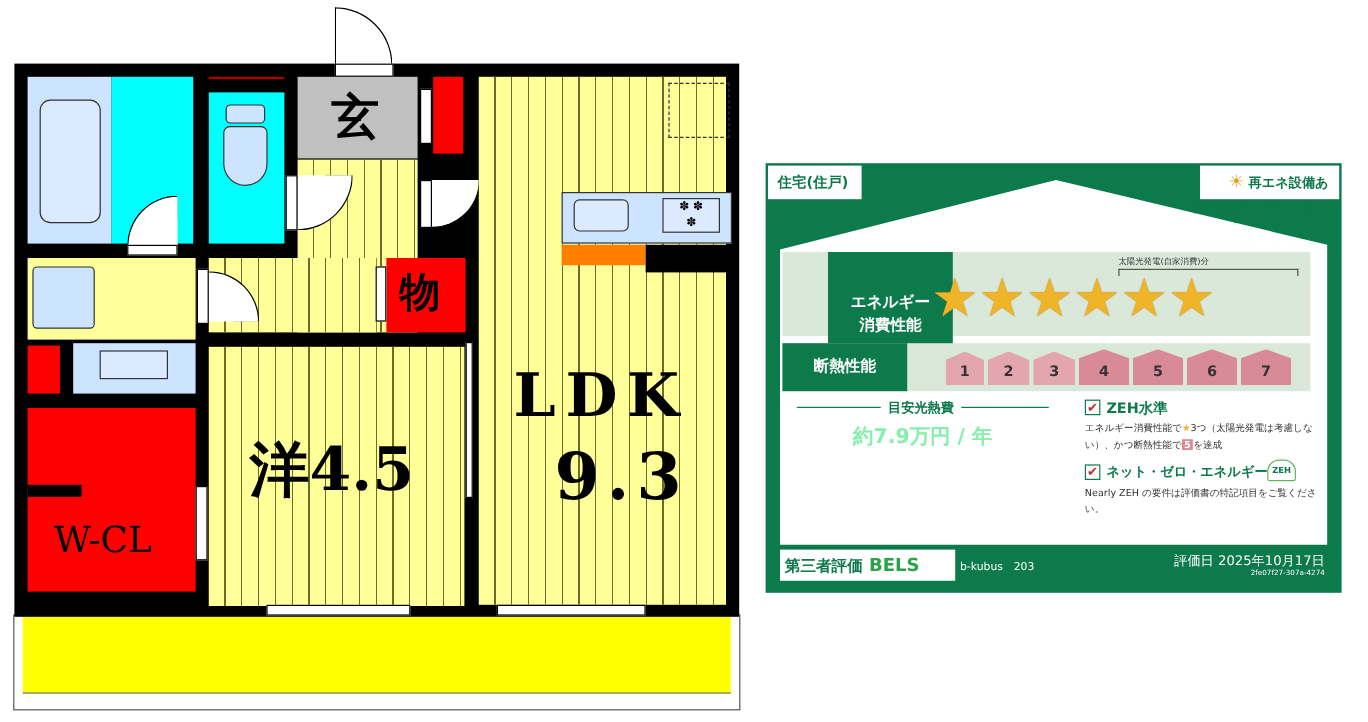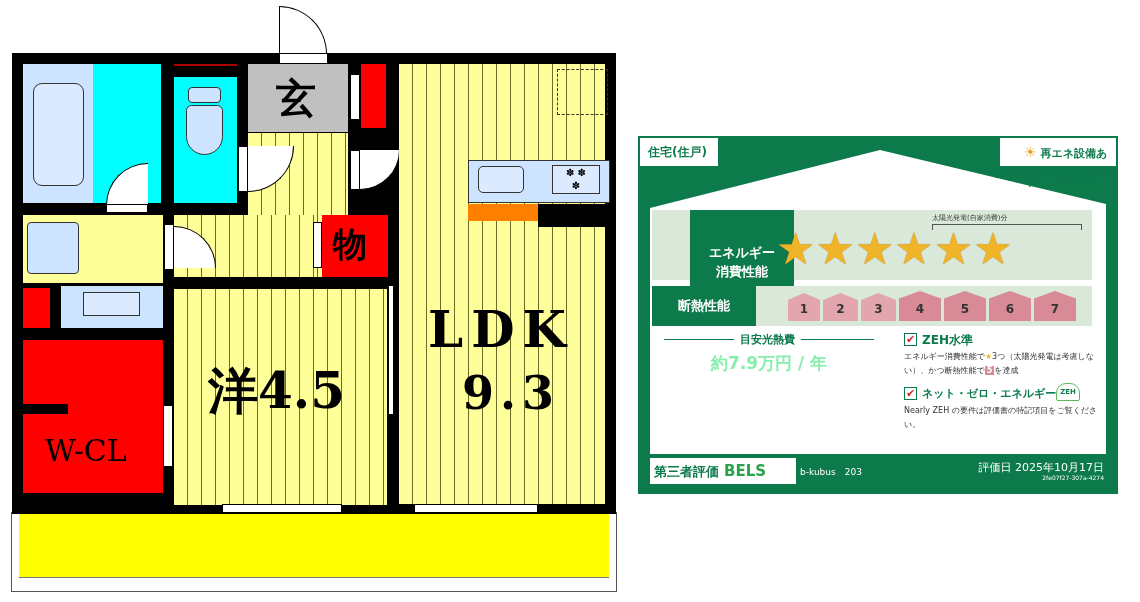--- a/index.html
+++ b/index.html
@@ -73,21 +73,21 @@
   <div class="door-leaf" style="left:222px;top:504px;width:120px;height:9px;"></div>
 
   <div class="abs stripes" style="left:399px;top:64px;width:206px;height:440px;"></div>
   <div class="abs" style="left:557px;top:69px;width:51px;height:46px;border:1.5px dashed #333;"></div>
   <div class="abs" style="left:468px;top:160px;width:142px;height:43px;background:#cce4ff;border:1px solid #333;"></div>
   <div class="abs" style="left:478px;top:166px;width:46px;height:27px;border:1.5px solid #333;border-radius:5px;background:#dbeaff;"></div>
   <div class="abs" style="left:552px;top:165px;width:48px;height:29px;border:1.5px solid #333;background:#dbeaff;font-size:10px;text-align:center;line-height:13px;color:#000;">✽ ✽<br>✽</div>
   <div class="abs" style="left:468px;top:204px;width:70px;height:17px;background:#ff8000;"></div>
   <div class="abs" style="left:538px;top:204px;width:72px;height:23px;background:#000;"></div>
   <div class="serif-label" style="left:428px;top:305px;font-size:50px;letter-spacing:8px;">LDK</div>
-  <div class="serif-label" style="left:462px;top:370px;font-size:46px;letter-spacing:6px;">9.3</div>
+  <div class="serif-label" style="left:462px;top:370px;font-size:54px;letter-spacing:6px;">9.3</div>
   <div class="door-leaf" style="left:414px;top:504px;width:124px;height:9px;"></div>
 </div>
 
 <div id="bels">
 
   <svg class="abs" style="left:0;top:0;" width="480" height="358">
     <polygon points="12,72 242,14 468,68 468,318 12,318" fill="#ffffff"></polygon>
   </svg>
 
   <div class="abs bels-text" style="left:2px;top:2px;width:78px;height:28px;background:#fff;color:#0d7a4c;font-size:12px;font-weight:bold;line-height:28px;padding-left:8px;">住宅(住戸)</div>

